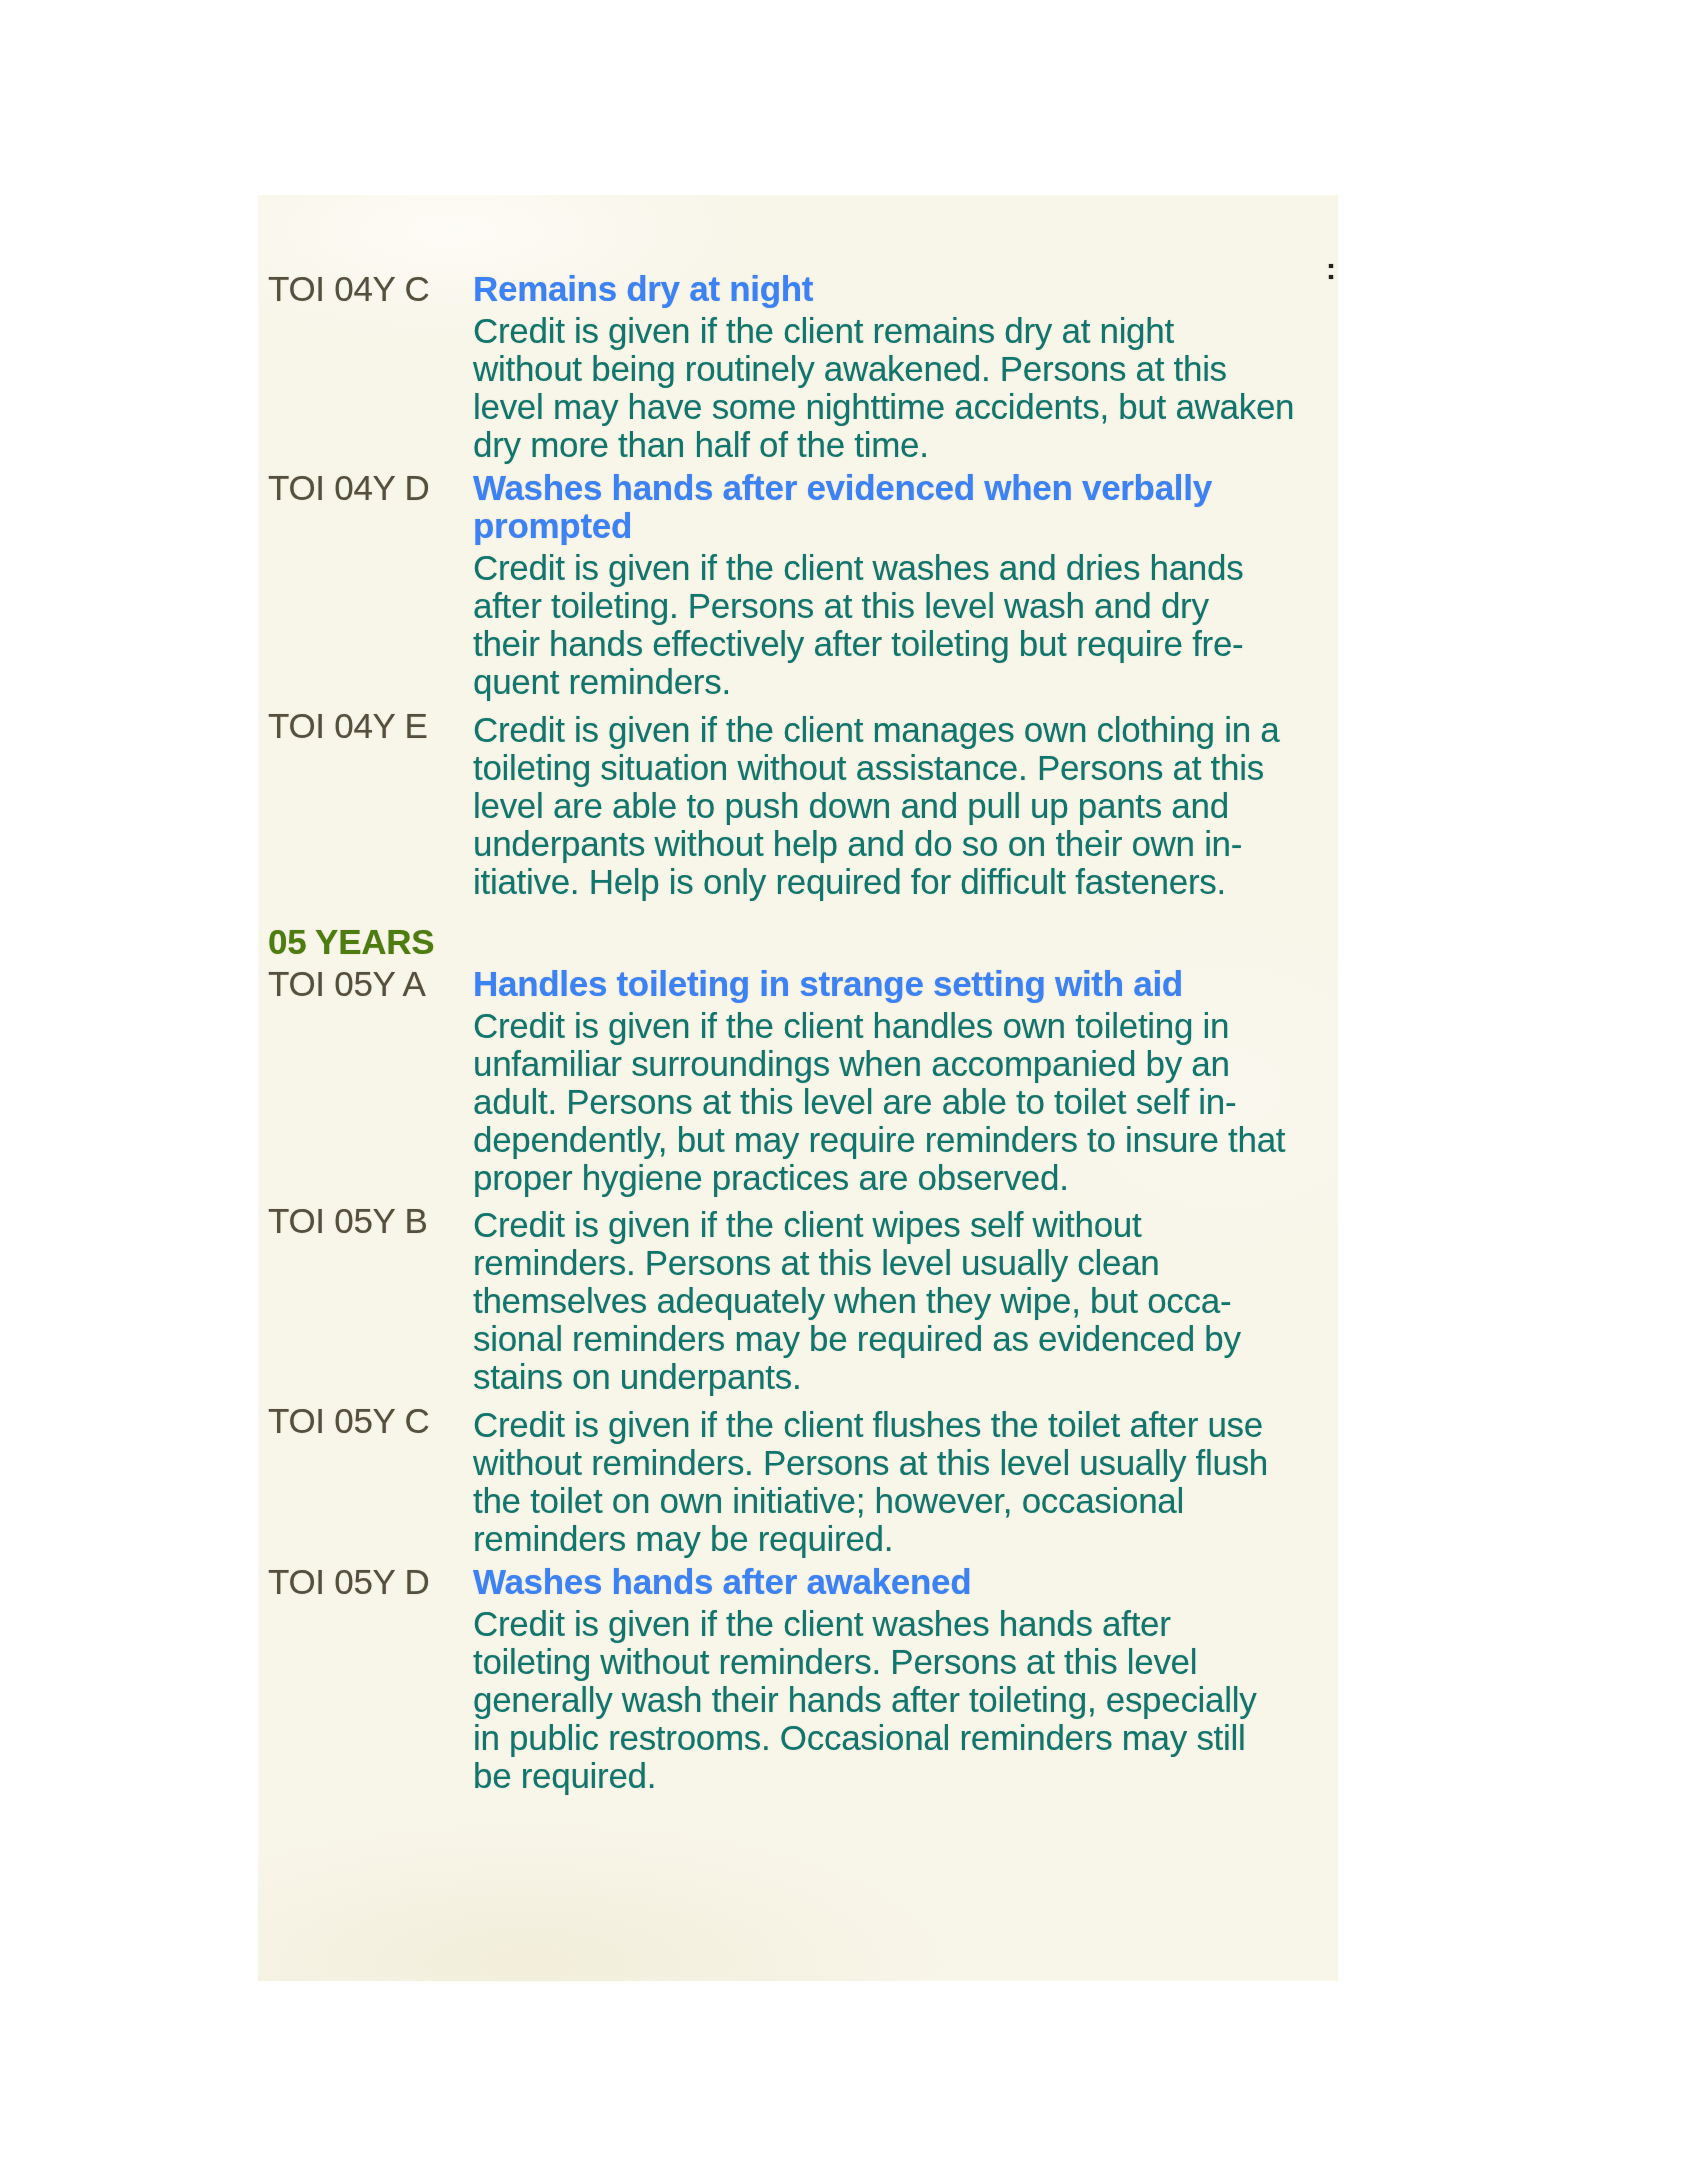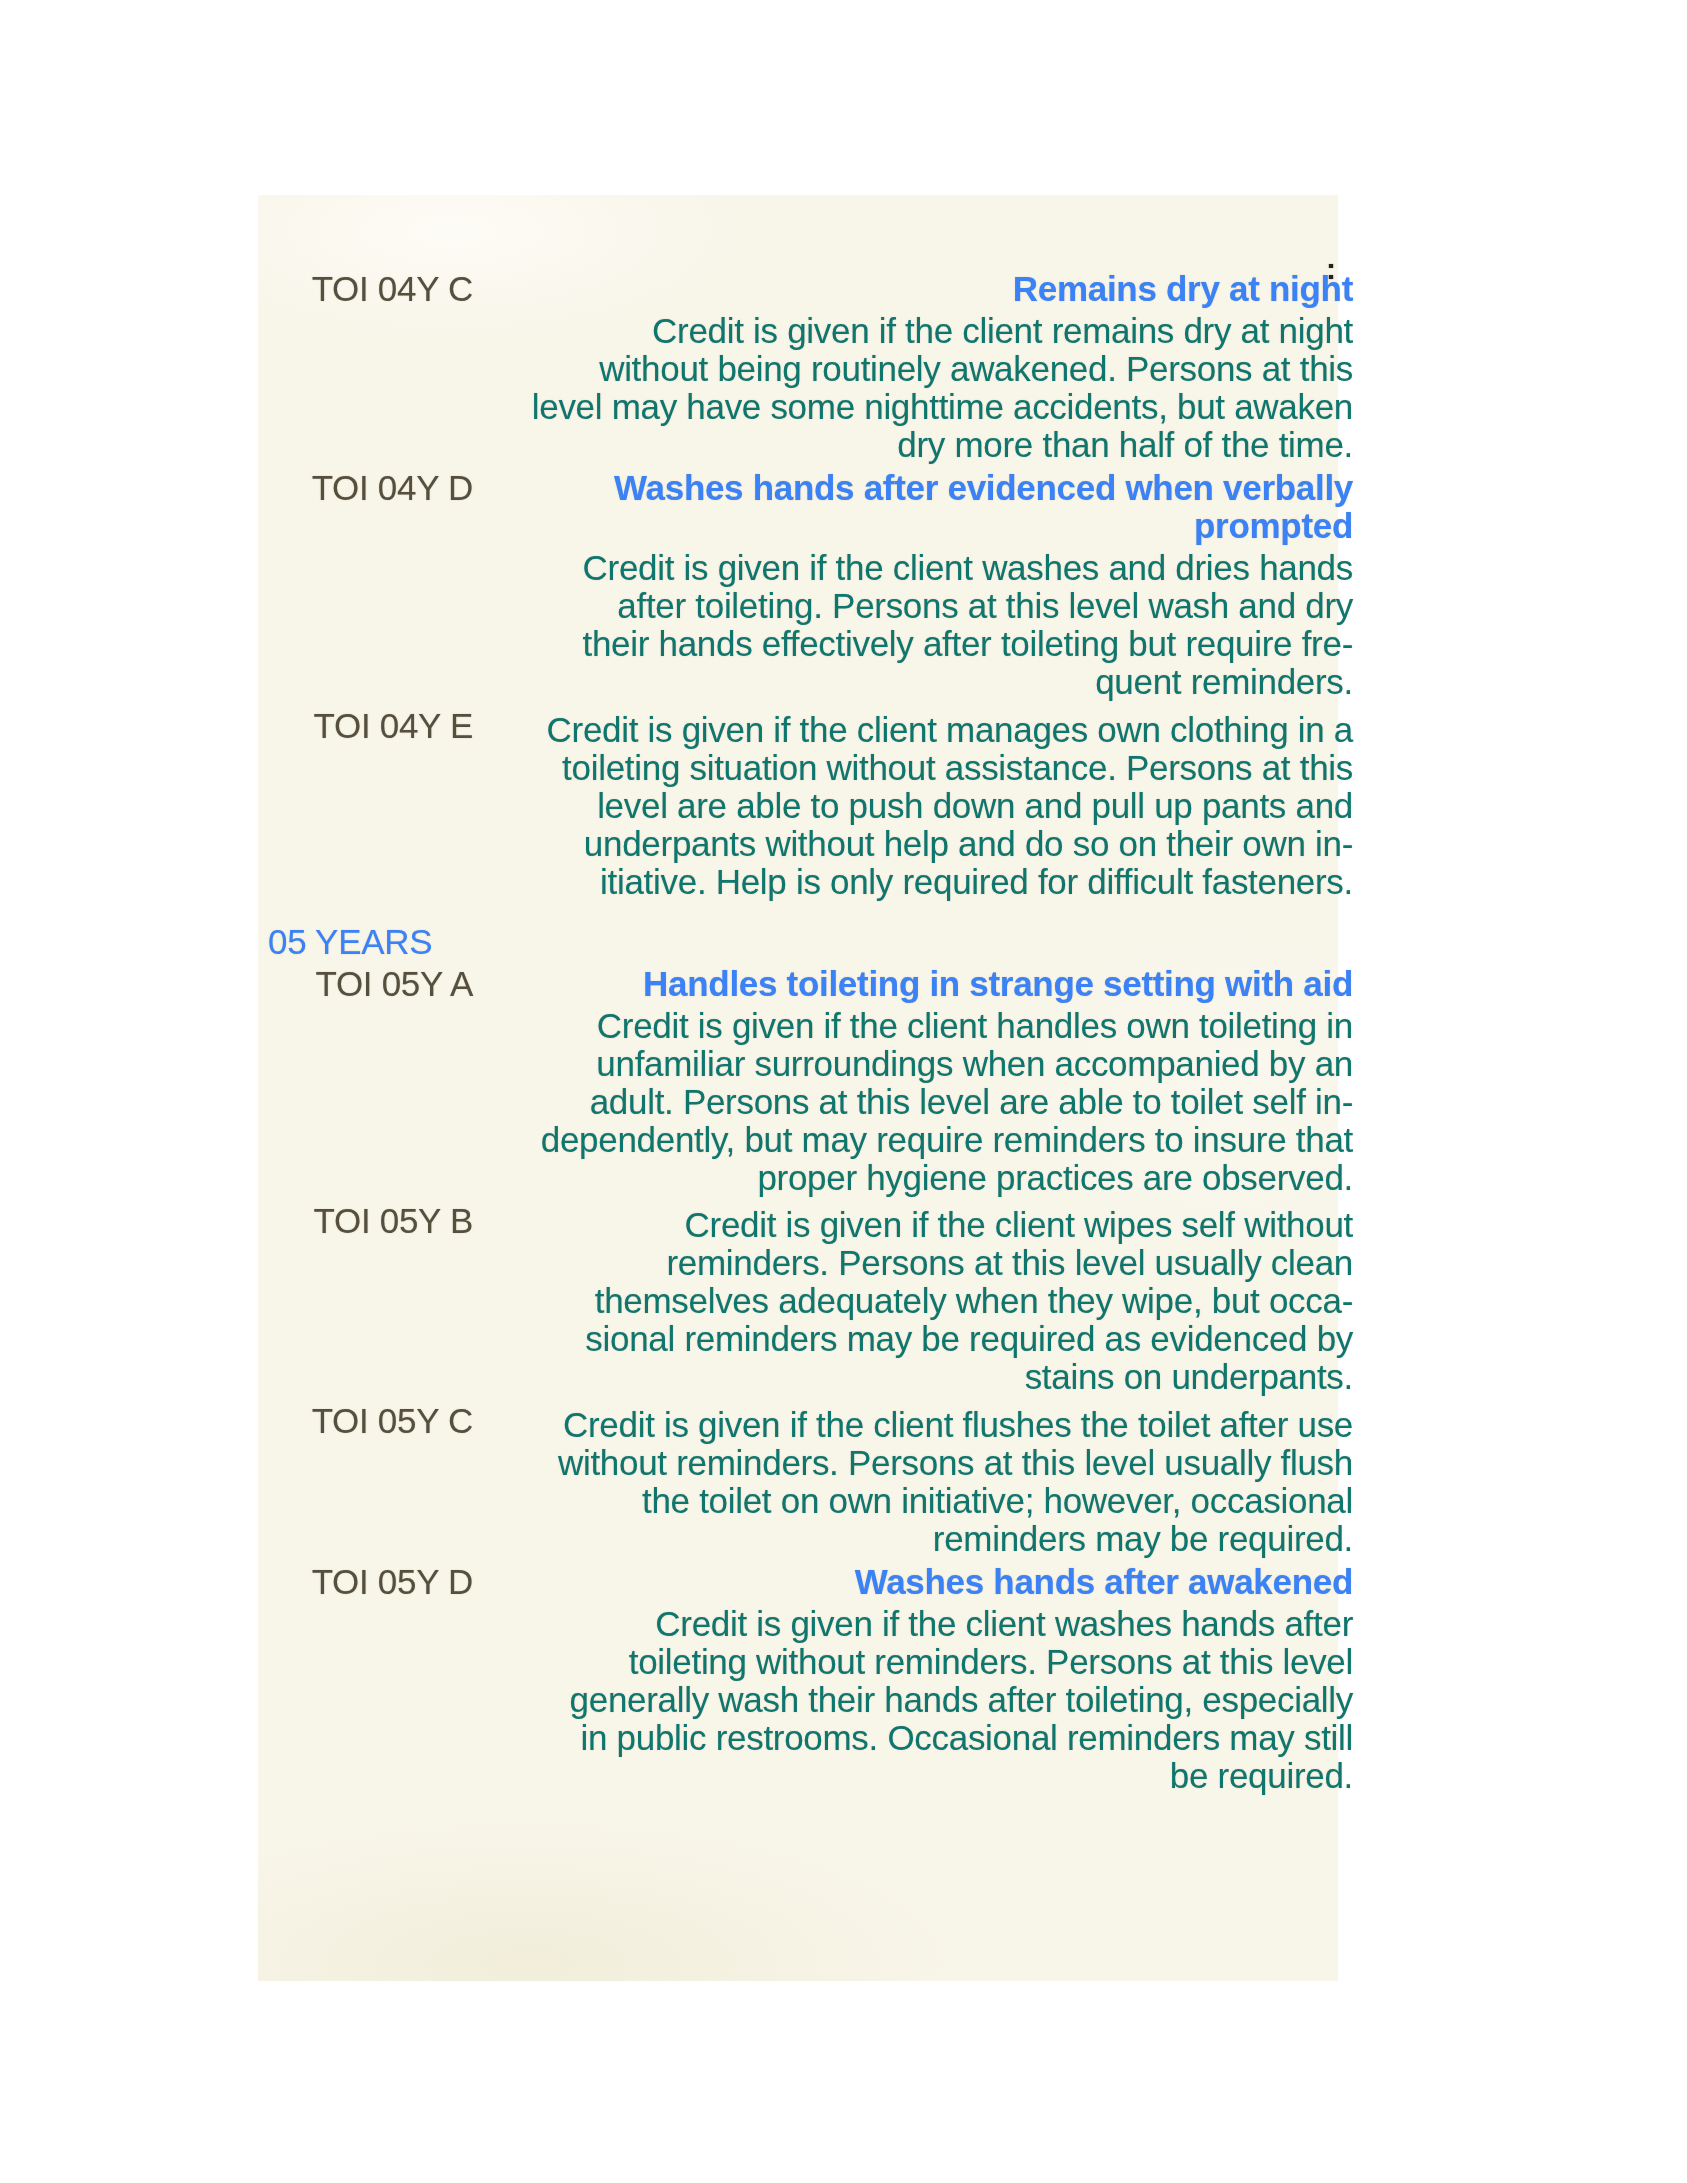--- a/index.html
+++ b/index.html
@@ -38,40 +38,40 @@
   .content {
     position: absolute;
     left: 268px; top: 270px;
     width: 1085px;
     color: #57503d;
     font-size: 35px;
     line-height: 38px;
     letter-spacing: -0.3px;
     text-shadow: 0 0 1.3px rgba(95,86,60,0.30);
   }
-  .entry { display: flex; align-items: flex-start; margin-bottom: 5.3px; text-align: right; }
+  .entry { display: flex; align-items: flex-start; margin-bottom: 5.3px; }
   .code {
     flex: 0 0 205px;
     white-space: pre;
     color: #55503e;
   }
   .item-text { flex: 1 1 auto; min-width: 0; }
   .heading {
     font-weight: 700;
     color: #3b82f6;
     white-space: pre;
   }
   .body {
     margin-top: 4px;
     white-space: pre;
     color: #0f766e;
   }
   .section-heading {
-    font-weight: 400;
-    color: #3b82f6;
+    font-weight: 700;
+    color: #4d7c0f;
     margin: 22.5px 0 4px 0;
     white-space: pre;
   }
 </style>
 </head>
 <body>
 
 <div class="page">
 
   <div class="scan-bg"></div>

